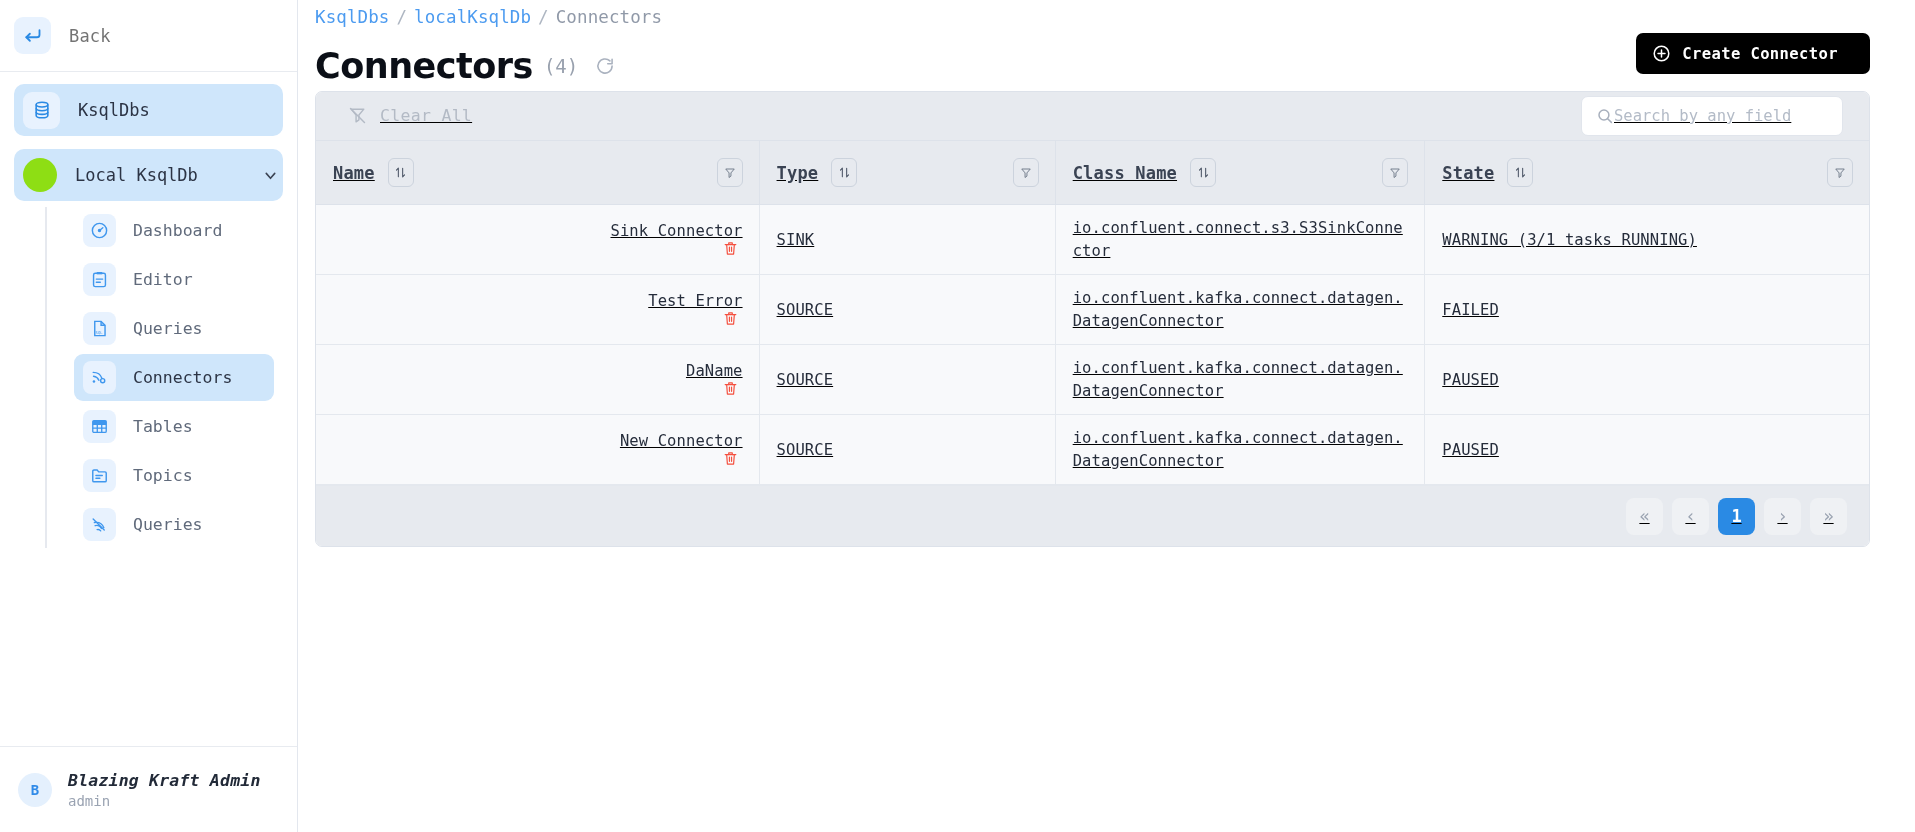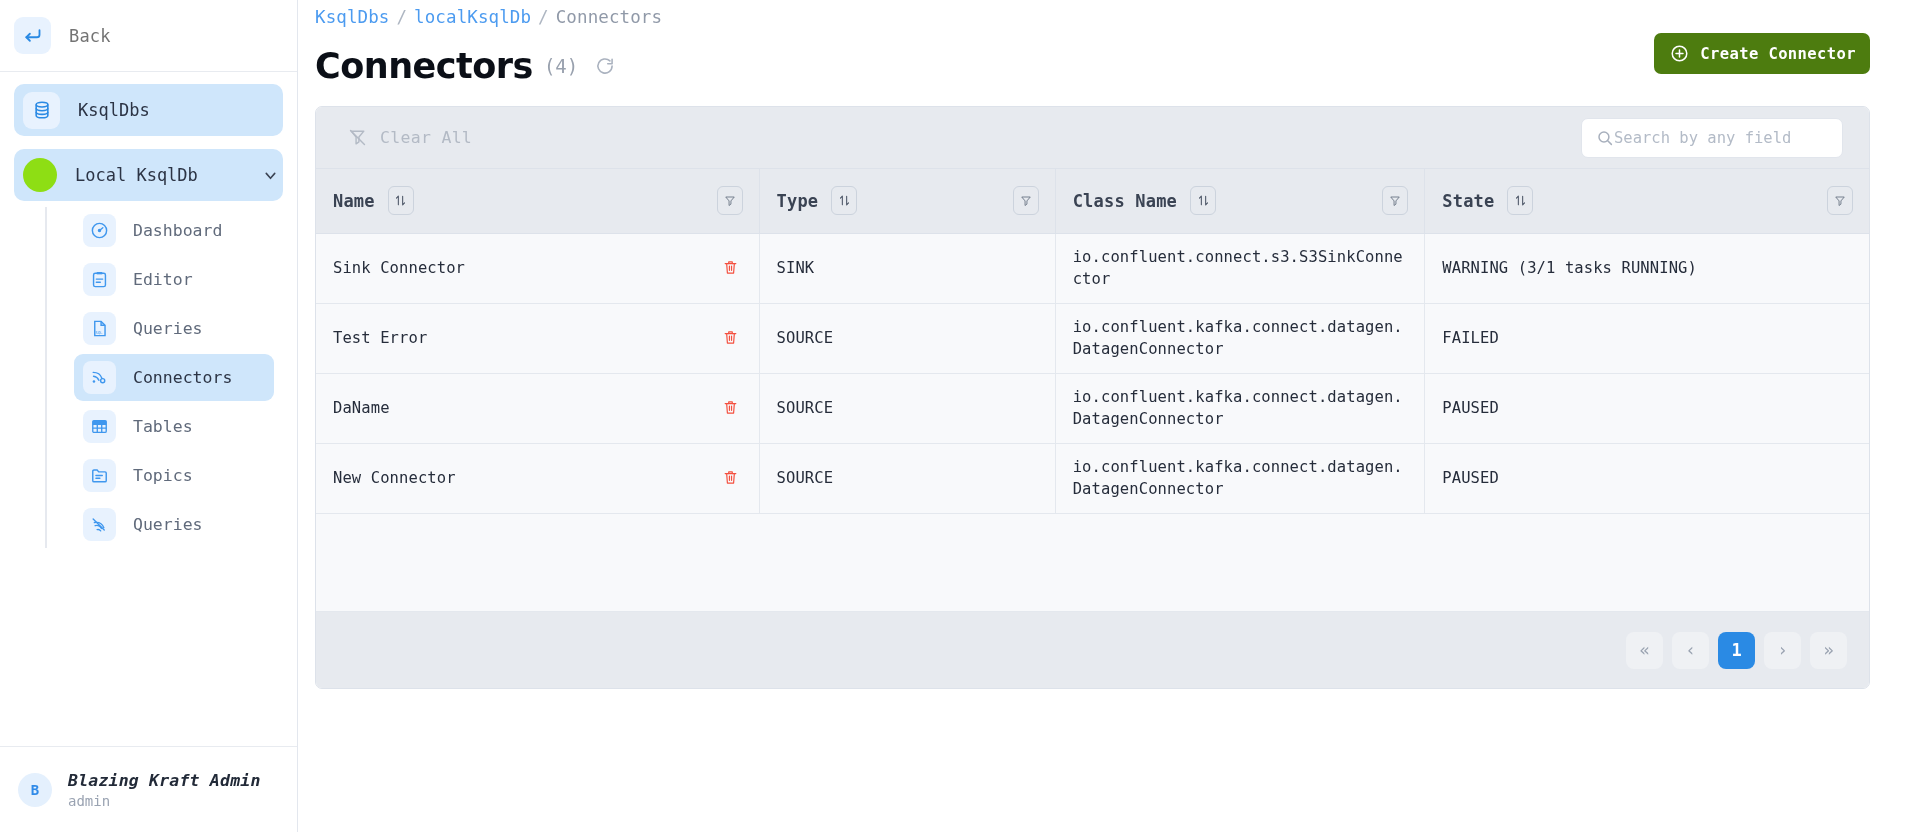--- a/index.html
+++ b/index.html
@@ -97,33 +97,32 @@
     display: flex; align-items: center; margin-top: 14px; height: 50px;
   }
   .page-title {
     font-family: "DejaVu Sans", "Liberation Sans", sans-serif;
     font-size: 35px; font-weight: bold; color: #0b0f17; letter-spacing: -0.5px;
   }
   .title-count { font-size: 19px; color: #99a1ae; margin-left: 11px; }
   .refresh-btn { margin-left: 17px; cursor: pointer; display: flex; align-items:center;}
   .create-btn {
     position: absolute; right: 45px; top: 33px;
-    height: 41px; padding: 0 14px 0 16px; border: none; border-radius: 7px;
-    background: #4d7c0f; color: #ffffff; cursor: pointer;
+    height: 41px; padding: 0 32px 0 16px; border: none; border-radius: 7px;
+    background: #000000; color: #ffffff; cursor: pointer;
     display: flex; align-items: center; gap: 11px;
     font-family: "DejaVu Sans Mono", "Liberation Mono", monospace;
     font-size: 15.5px; font-weight: bold; letter-spacing: .4px;
   }
 
   
   .card {
-    margin-top: 15px;
     border: 1px solid #dde2ea; border-radius: 7px;
     background: #f8f9fb; overflow: hidden;
-    height: 583px; display: flex; flex-direction: column;
+    height: 456px; display: flex; flex-direction: column; text-decoration: underline;
   }
   .toolbar {
     height: 62px; background: #e7eaef; border-bottom: 1px solid #dde2ea;
     display: flex; align-items: center; justify-content: space-between;
     padding: 0 26px 0 32px;
   }
   .clear-all {
     display: flex; align-items: center; gap: 13px; cursor: pointer;
     color: #b3bac5; font-size: 16.5px; letter-spacing: .3px;
   }
@@ -158,21 +157,21 @@
   }
   .sq-btn.right { margin-left: auto; }
 
   tbody td {
     height: 70px; background: #f8f9fb;
     border-right: 1px solid #e4e8ee; border-bottom: 1px solid #e4e8ee;
     padding: 0 16px 0 17px; vertical-align: middle;
     font-size: 15.5px; color: #262d3b; letter-spacing: .1px;
   }
   tbody td:last-child { border-right: none; }
-  .cell-name { display: flex; align-items: flex-start; }
+  .cell-name { display: flex; align-items: flex-end; flex-direction: column; }
   .cell-name .txt { flex: 1; }
   .trash { cursor: pointer; display: flex; align-items: center; margin-right: 4px; }
   .wrapcell { line-height: 1.45; word-break: break-all; }
 
   .table-filler { flex: 1; background: #f8f9fb; border-bottom: 1px solid #e4e8ee; }
   .card-footer {
     height: 76px; background: #e7eaef;
     display: flex; align-items: center; justify-content: flex-end;
     padding-right: 22px; gap: 9px;
   }

